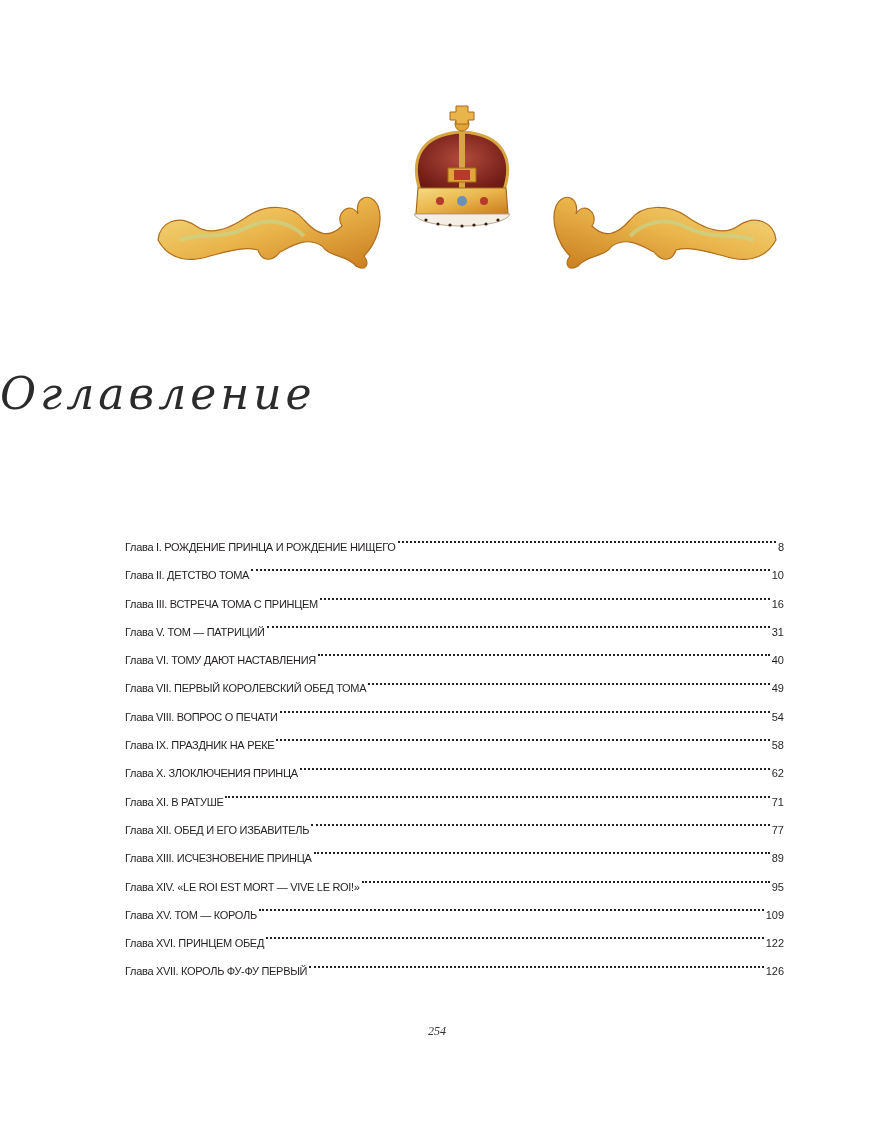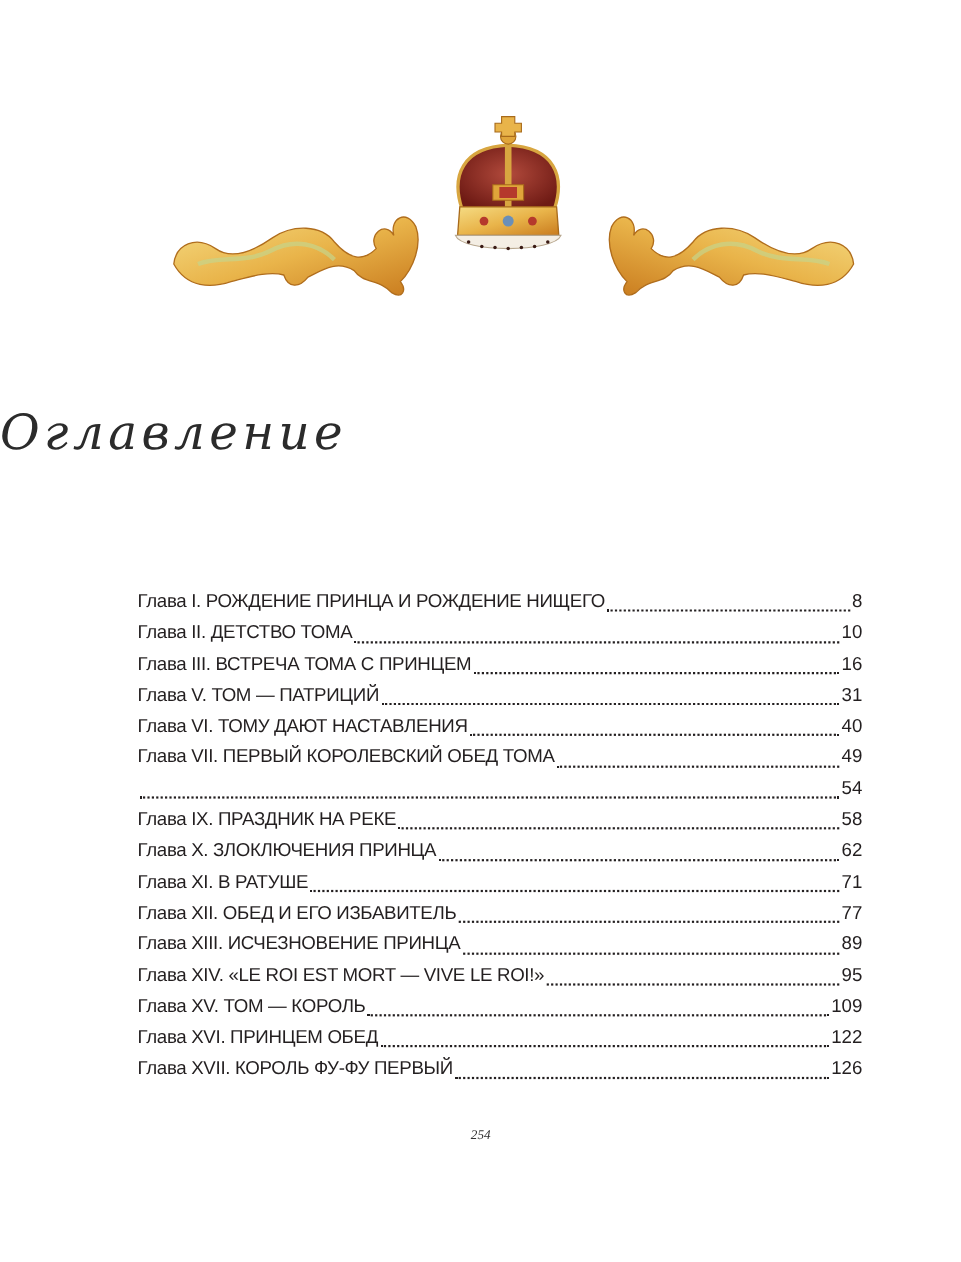--- a/index.html
+++ b/index.html
@@ -8,22 +8,22 @@
       font-family: "Liberation Sans", "DejaVu Sans", sans-serif; color: #231f20;
     }
     .ornament { position: absolute; left: 0; top: 0; width: 874px; height: 300px; }
     .title {
       position: absolute; left: 0; width: 874px; top: 368px; text-align: left;
       font-family: "DejaVu Serif", "Liberation Serif", serif; font-style: italic;
       font-size: 44px; letter-spacing: 4px; color: #2b2b2b; font-weight: normal;
     }
     .toc { position: absolute; left: 125px; width: 659px; top: 533px; }
     .row {
-      display: flex; align-items: flex-end; height: 28.3px;
-      font-size: 17px; line-height: 28.3px; white-space: nowrap;
+      display: flex; align-items: center; height: 28.3px;
+      font-size: 11px; line-height: 28.3px; white-space: nowrap;
       font-family: "Liberation Sans", sans-serif; transform-origin: left center;
     }
     .row .lbl { flex: 0 0 auto; letter-spacing: -0.3px; }
     .row .dots {
       flex: 1 1 auto; overflow: hidden; margin: 0 2px;
       border-bottom: 2px dotted #231f20; height: 0; transform: translateY(-5px);
     }
     .row .pg { flex: 0 0 auto; }
     .pagenum {
       position: absolute; left: 0; width: 874px; top: 1024px; text-align: center;
@@ -107,20 +107,21 @@
       <span class="lbl">Глава VI. ТОМУ ДАЮТ НАСТАВЛЕНИЯ</span>
       <span class="dots"></span>
       <span class="pg">40</span>
     </div>
     <div class="row">
       <span class="lbl">Глава VII. ПЕРВЫЙ КОРОЛЕВСКИЙ ОБЕД ТОМА</span>
       <span class="dots"></span>
       <span class="pg">49</span>
     </div>
     <div class="row">
+      <span class="lbl">Глава VIII. ВОПРОС О ПЕЧАТИ</span>
       <span class="dots"></span>
       <span class="pg">54</span>
     </div>
     <div class="row">
       <span class="lbl">Глава IX. ПРАЗДНИК НА РЕКЕ</span>
       <span class="dots"></span>
       <span class="pg">58</span>
     </div>
     <div class="row">
       <span class="lbl">Глава X. ЗЛОКЛЮЧЕНИЯ ПРИНЦА</span>

